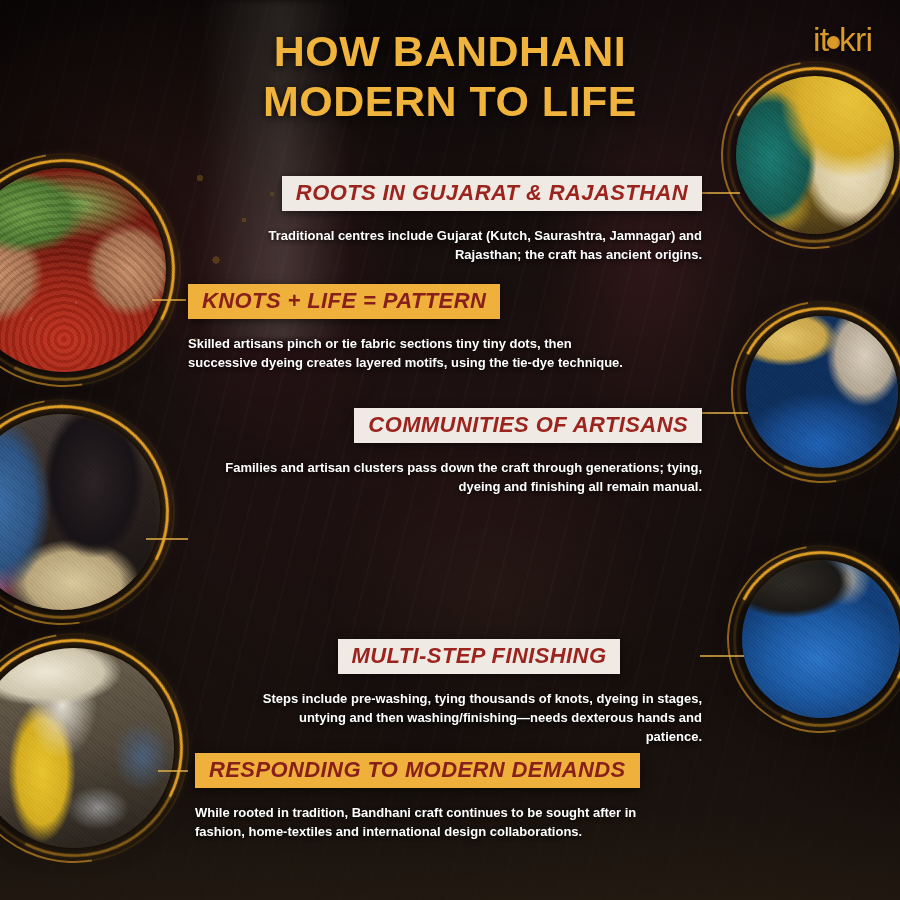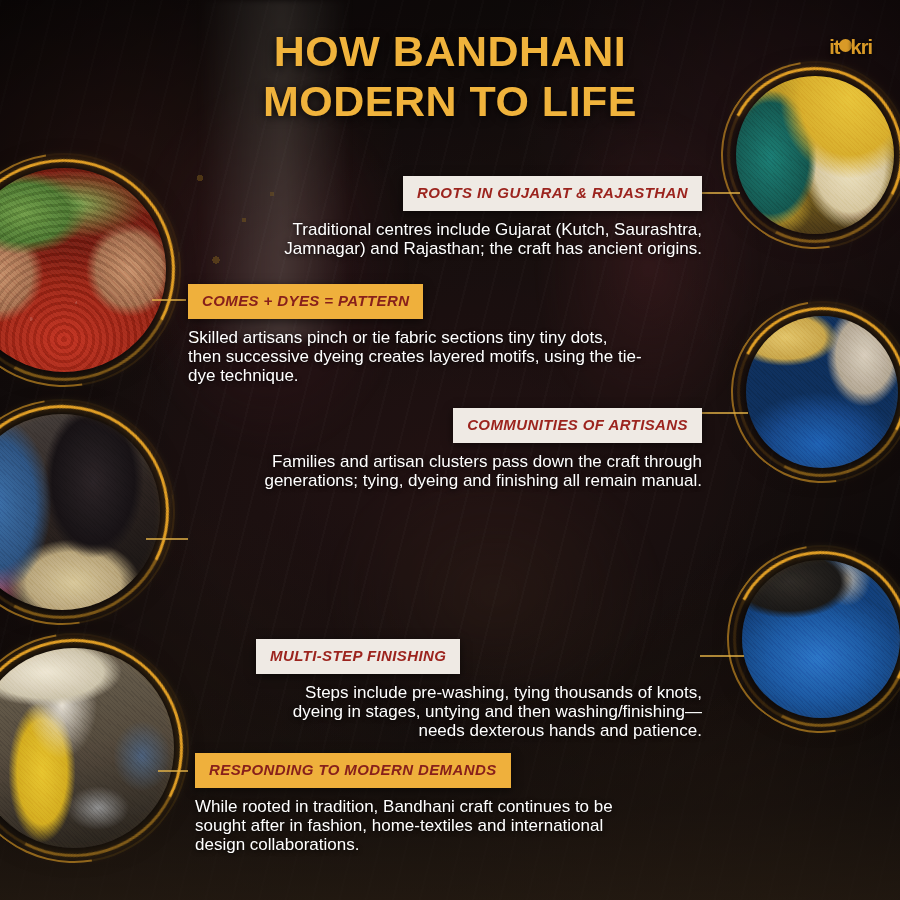--- a/index.html
+++ b/index.html
@@ -65,23 +65,23 @@
     text-align:center;
     color:#f0b33c;
     font-size:43px;line-height:50px;
     font-weight:bold;letter-spacing:.5px;
     text-shadow:0 2px 10px rgba(0,0,0,.8);
   }
   .title .l2{display:block;}
 
   
   .logo{
-    position:absolute;right:28px;top:32px;
+    position:absolute;right:28px;top:24px;
     color:#d99a27;
-    font-size:20px;line-height:30px;font-weight:bold;
+    font-size:34px;line-height:30px;font-weight:normal;
     letter-spacing:-1px;
     font-style:normal;
     text-shadow:0 1px 4px rgba(0,0,0,.9);
   }
   .logo .dot{
     display:inline-block;width:13px;height:13px;border-radius:50%;
     background:#d99a27;vertical-align:2px;margin:0 -1px;
   }
 
   
@@ -178,34 +178,34 @@
   }
 
   
   .conn{position:absolute;height:2px;background:rgba(226,176,70,.75);}
 
   
   .step{position:absolute;}
   .badge{
     display:inline-block;
     font-style:italic;font-weight:bold;
-    font-size:15px;line-height:18px;
+    font-size:22px;line-height:18px;
     letter-spacing:.4px;
     padding:8px 14px 9px 14px;
     color:#8d1f1b;
     white-space:nowrap;
     box-shadow:0 2px 9px rgba(0,0,0,.55);
   }
   .badge.cream{background:#efeae4;color:#9c241e;}
   .badge.gold{background:#efb03c;color:#87201b;}
   .body{
-    color:#ffffff;font-weight:normal;
-    font-size:17px;line-height:19px;
+    color:#ffffff;font-weight:bold;
+    font-size:13px;line-height:19px;
     text-shadow:0 1px 5px rgba(0,0,0,.85);
-    margin-top:9px;
+    margin-top:15px;
   }
   .body.right{text-align:right;}
   .body.left{text-align:left;}
 </style>
 </head>
 <body>
 
 <div id="poster">
 
   <div class="bg-layer bg-base"></div>
@@ -284,35 +284,35 @@
 
   <div class="step" style="left:238px;top:176px;width:464px;">
     <div style="text-align:right;">
       <span class="badge cream">ROOTS IN GUJARAT &amp; RAJASTHAN</span>
     </div>
     <div class="body right">Traditional centres include Gujarat (Kutch, Saurashtra, Jamnagar) and Rajasthan; the craft has ancient origins.</div>
   </div>
 
   <div class="step" style="left:188px;top:284px;width:456px;">
     <div style="text-align:left;">
-      <span class="badge gold">COMES + DYES = PATTERN</span>
+      <span class="badge gold">KNOTS + LIFE = PATTERN</span>
     </div>
     <div class="body left">Skilled artisans pinch or tie fabric sections tiny tiny dots, then successive dyeing creates layered motifs, using the tie-dye technique.</div>
   </div>
 
   <div class="step" style="left:202px;top:408px;width:500px;">
     <div style="text-align:right;">
       <span class="badge cream">COMMUNITIES OF ARTISANS</span>
     </div>
     <div class="body right">Families and artisan clusters pass down the craft through generations; tying, dyeing and finishing all remain manual.</div>
   </div>
 
 
   <div class="step" style="left:256px;top:639px;width:446px;">
-    <div style="text-align:left;">
+    <div style="text-align:center;">
       <span class="badge cream">MULTI-STEP FINISHING</span>
     </div>
     <div class="body right">Steps include pre-washing, tying thousands of knots, dyeing in stages, untying and then washing/finishing—needs dexterous hands and patience.</div>
   </div>
 
   <div class="step" style="left:195px;top:753px;width:462px;">
     <div style="text-align:left;">
       <span class="badge gold">RESPONDING TO MODERN DEMANDS</span>
     </div>
     <div class="body left">While rooted in tradition, Bandhani craft continues to be sought after in fashion, home-textiles and international design collaborations.</div>

